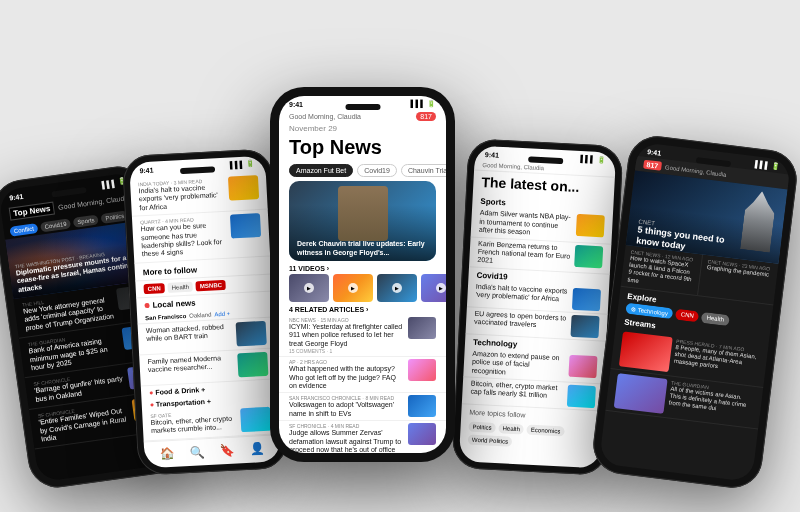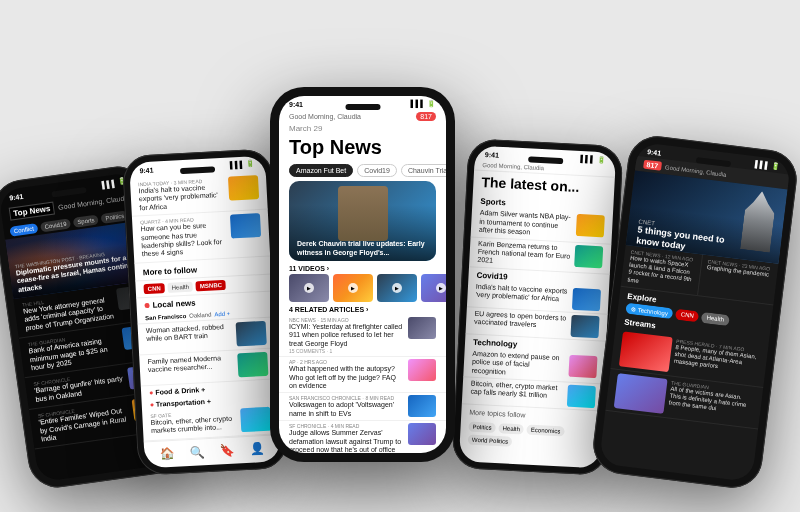--- a/index.html
+++ b/index.html
@@ -661,21 +661,21 @@
     <div class="status-bar light">
       <span>9:41</span>
       <div class="status-icons">
         <span>▌▌▌ 🔋</span>
       </div>
     </div>
     <div style="display:flex;justify-content:space-between;align-items:center;padding:2px 10px;">
       <div class="p3-greeting" style="padding:0;">Good Morning, Claudia</div>
       <span style="font-size:7px;background:#e44;color:#fff;border-radius:8px;padding:1px 4px;">817</span>
     </div>
-    <div class="p3-date">March 29</div>
+    <div class="p3-date">November 29</div>
     <div class="p3-title">Top News</div>
     <div class="p3-tabs">
       <span class="p3-tab active">Amazon Fut Bet</span>
       <span class="p3-tab">Covid19</span>
       <span class="p3-tab">Chauvin Trial</span>
 
     </div>
     <div class="p3-hero">
       <div class="p3-hero-person"></div>
       <div class="p3-hero-text">

